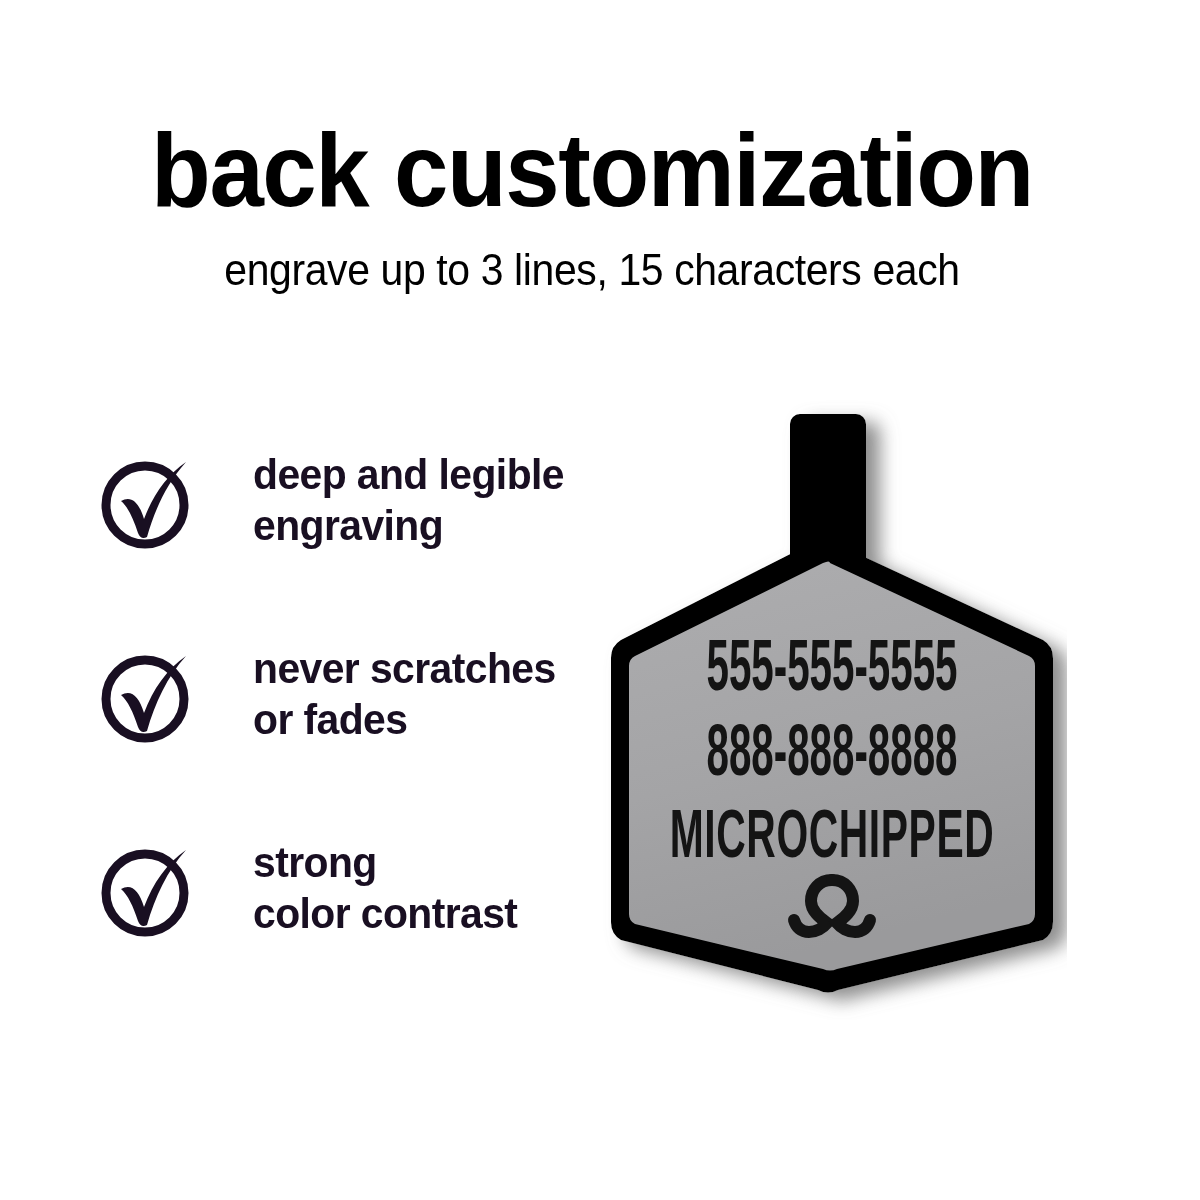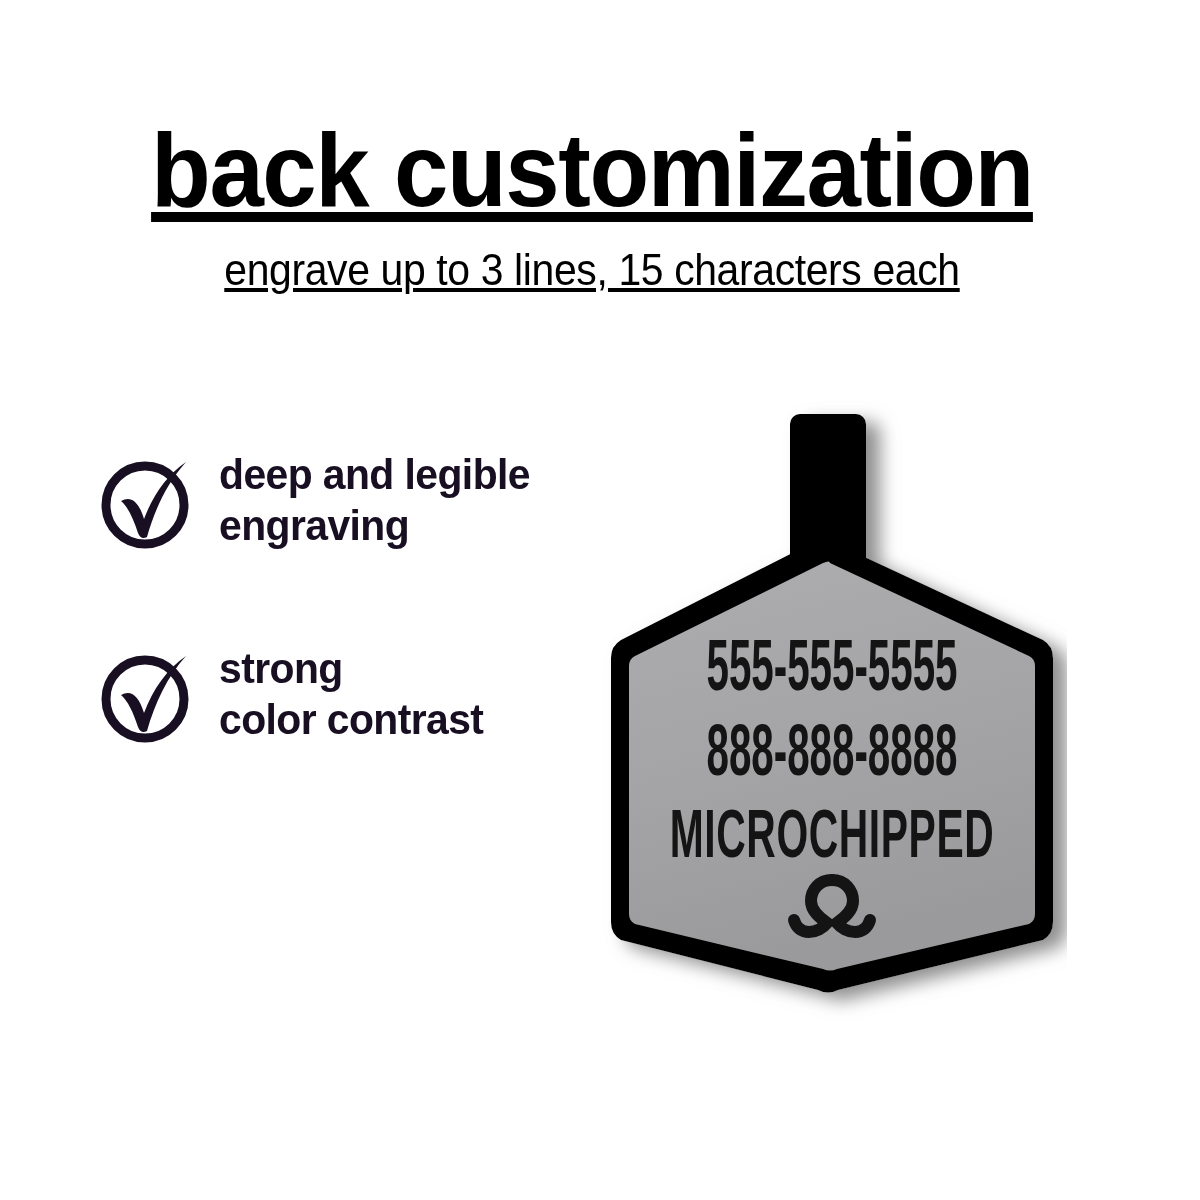--- a/index.html
+++ b/index.html
@@ -18,21 +18,20 @@
     overflow: hidden;
   }
 
   
   #header-block {
     position: absolute;
     left: 0;
     top: 118px;
     width: 1184px;
     text-align: center;
-    text-decoration: underline;
   }
   #main-title {
     font-family: "Liberation Sans", sans-serif;
     font-size: 104px;
     font-weight: 700;
     line-height: 1.0;
     letter-spacing: -1.5px;
     color: #000000;
     transform: scaleX(0.94);
     transform-origin: center center;
@@ -55,20 +54,21 @@
   #features {
     position: absolute;
     left: 95px;
     top: 443px;
     width: 530px;
   }
   .feature-row {
     display: flex;
     align-items: flex-start;
     margin-bottom: 84px;
+    gap: 34px;
   }
   .feature-row:last-child { margin-bottom: 0; }
   .check-icon-wrap {
     flex: 0 0 auto;
     width: 108px;
     height: 104px;
     margin-right: 16px;
     margin-top: 6px;
   }
   .check-icon-wrap svg { display: block; }
@@ -118,20 +118,30 @@
       <span class="check-icon-wrap">
         <svg width="108" height="104" viewBox="0 0 108 104" xmlns="http://www.w3.org/2000/svg">
           <circle cx="50" cy="56" r="39" fill="none" stroke="#190f22" stroke-width="9"></circle>
           <path d="M26 52 C36 46 44 53 49 70 C58 46 72 26 91 13 C72 34 60 60 52 88 C48 90 45 89 43 84 C38 69 33 58 26 52 Z" fill="#190f22"></path>
         </svg>
       </span>
       <span class="feature-text">deep and legible
 engraving</span>
     </div>
 
+    <div class="feature-row two-line">
+      <span class="check-icon-wrap">
+        <svg width="108" height="104" viewBox="0 0 108 104" xmlns="http://www.w3.org/2000/svg">
+          <circle cx="50" cy="56" r="39" fill="none" stroke="#190f22" stroke-width="9"></circle>
+          <path d="M26 52 C36 46 44 53 49 70 C58 46 72 26 91 13 C72 34 60 60 52 88 C48 90 45 89 43 84 C38 69 33 58 26 52 Z" fill="#190f22"></path>
+        </svg>
+      </span>
+      <span class="feature-text">never scratches
+or fades</span>
+    </div>
 
     <div class="feature-row two-line">
       <span class="check-icon-wrap">
         <svg width="108" height="104" viewBox="0 0 108 104" xmlns="http://www.w3.org/2000/svg">
           <circle cx="50" cy="56" r="39" fill="none" stroke="#190f22" stroke-width="9"></circle>
           <path d="M26 52 C36 46 44 53 49 70 C58 46 72 26 91 13 C72 34 60 60 52 88 C48 90 45 89 43 84 C38 69 33 58 26 52 Z" fill="#190f22"></path>
         </svg>
       </span>
       <span class="feature-text">strong
 color contrast</span>

